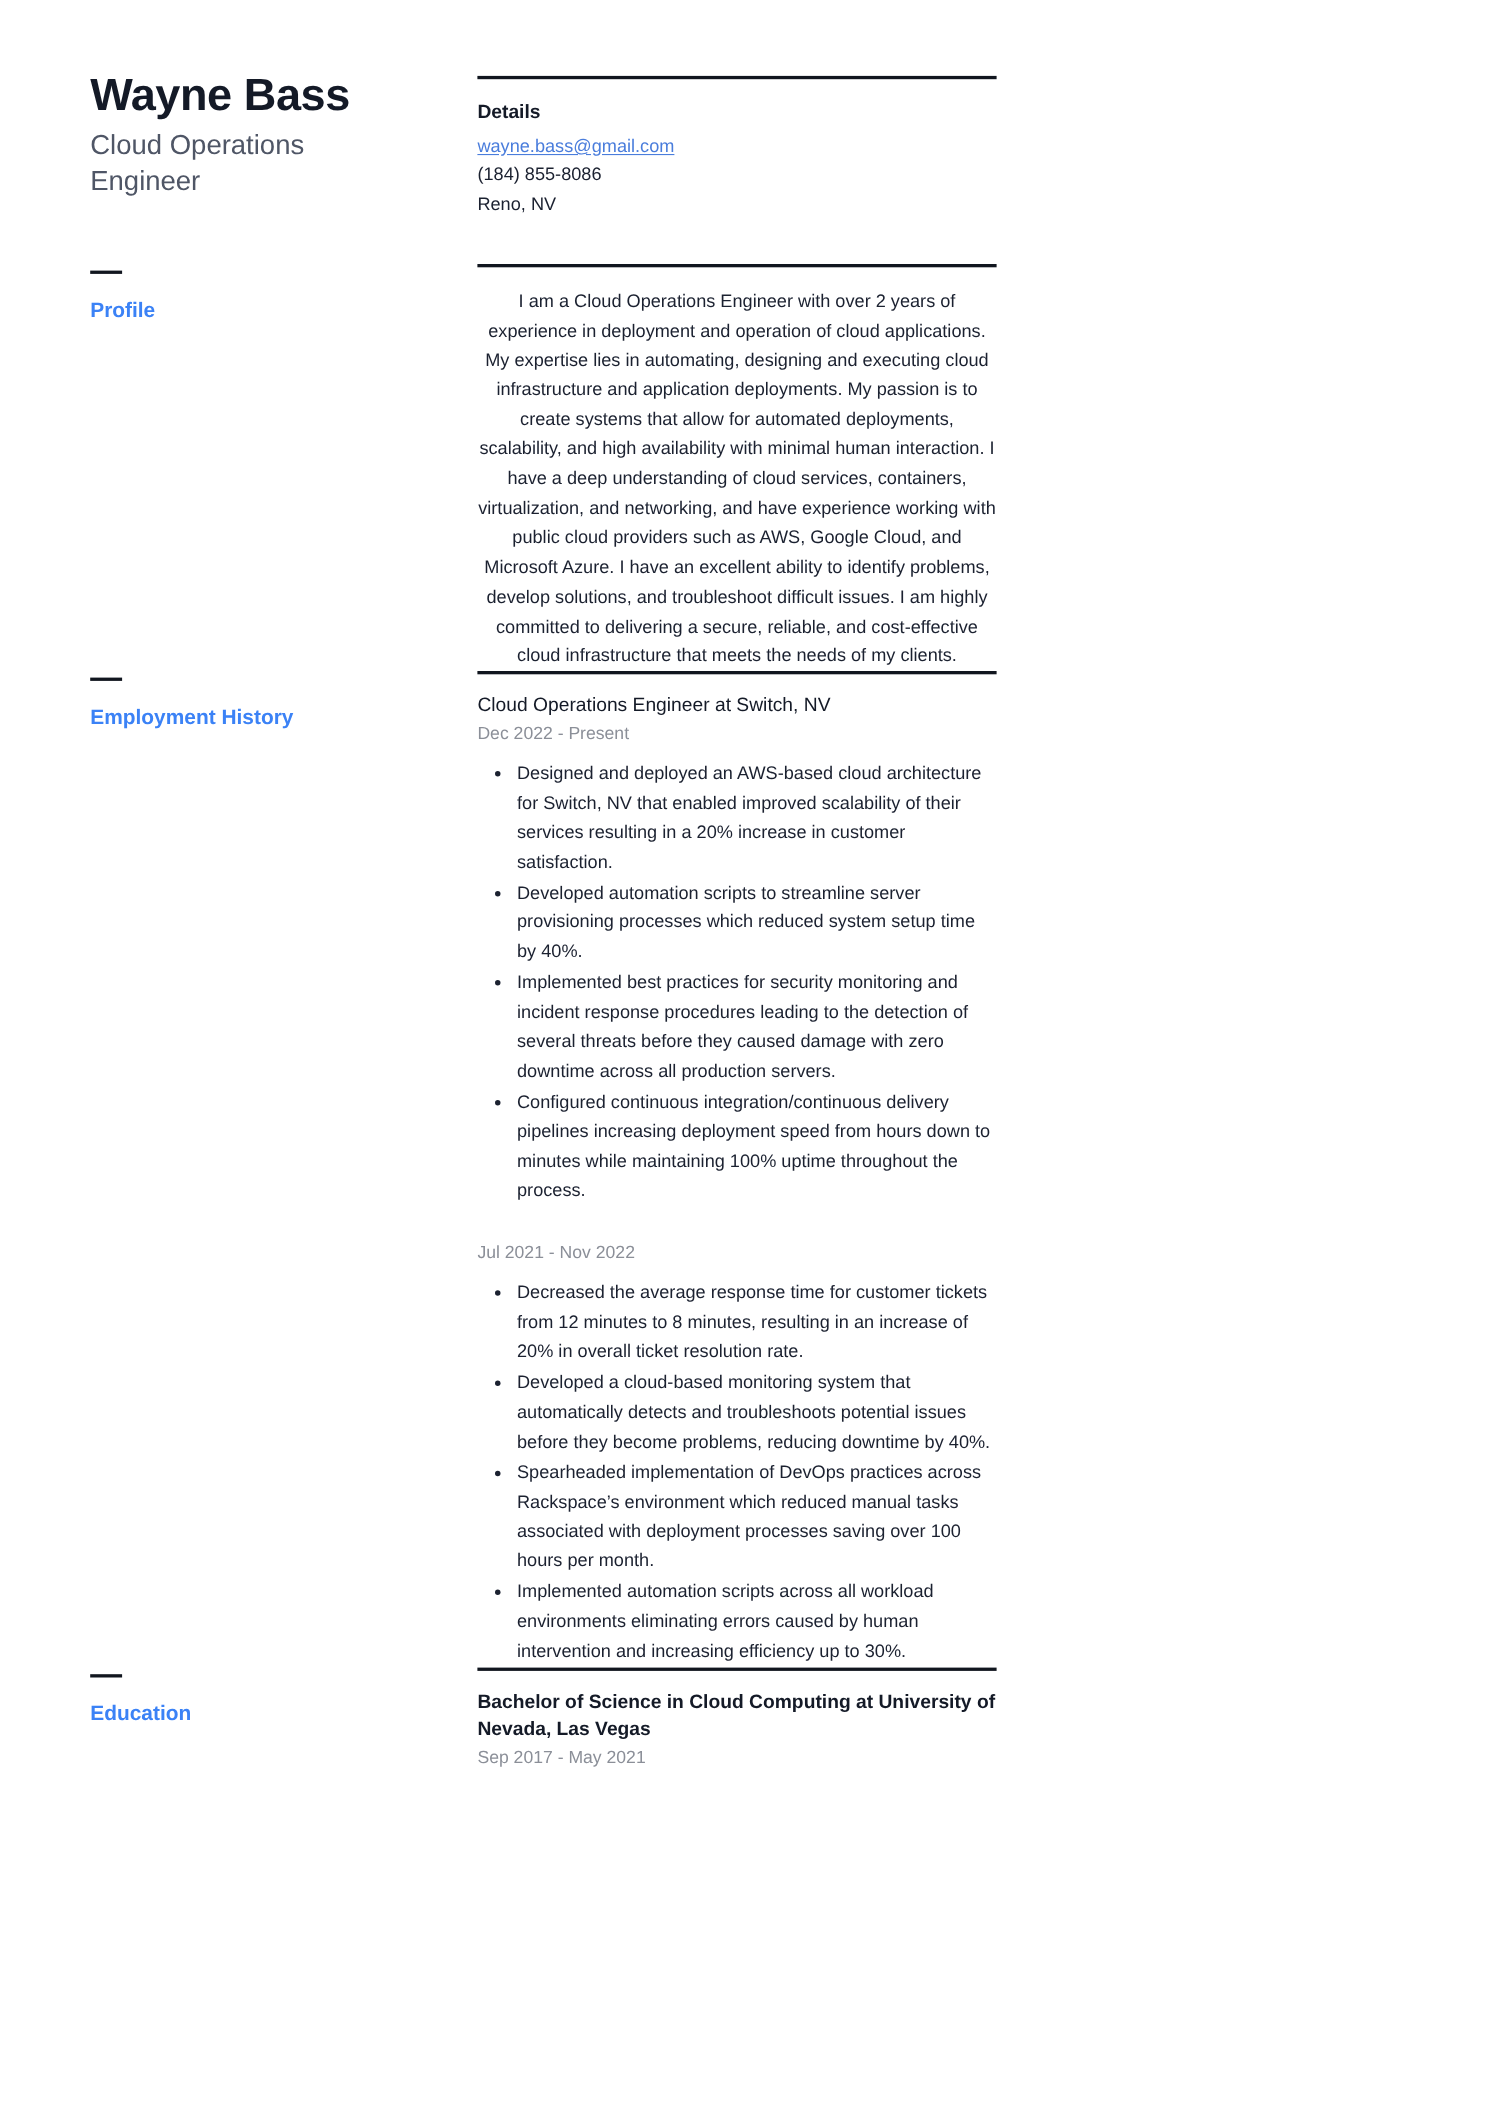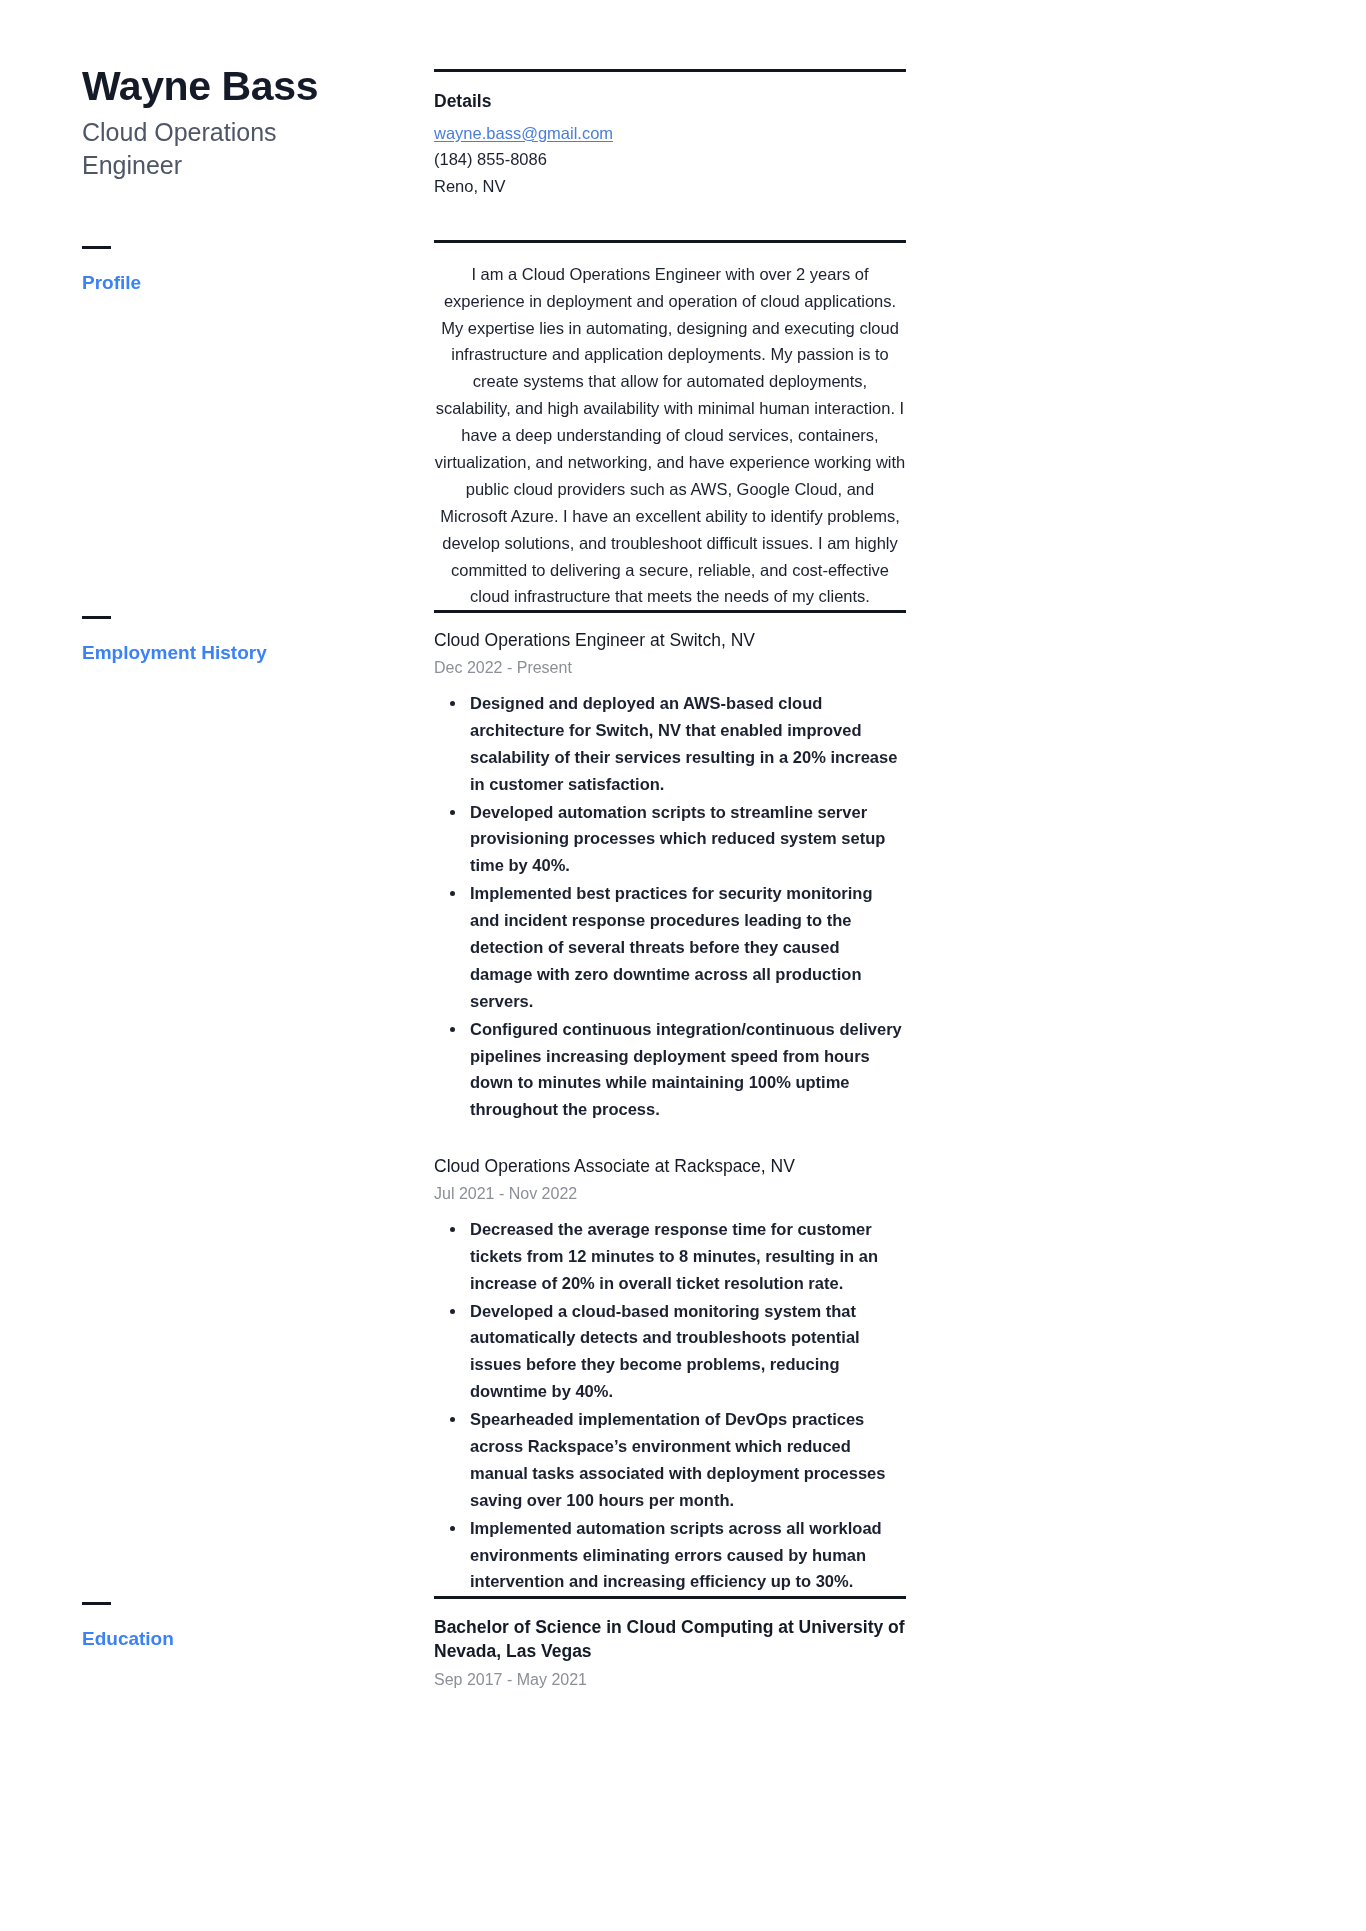--- a/index.html
+++ b/index.html
@@ -144,21 +144,20 @@
   .job-dates {
     font-size: 16px;
     color: #8b8f98;
     line-height: 1.5;
     margin: 0 0 10px 0;
   }
   ul.bullets {
     margin: 0;
     padding-left: 34px;
     list-style: none;
-    font-weight: bold;
   }
   ul.bullets li {
     font-size: 16.5px;
     line-height: 1.63;
     color: #1b2130;
     position: relative;
     margin: 0 0 1px 0;
     padding-left: 2px;
   }
   ul.bullets li::before {
@@ -237,21 +236,20 @@
         <p class="job-dates">Dec 2022 - Present</p>
         <ul class="bullets">
           <li>Designed and deployed an AWS-based cloud architecture for Switch, NV that enabled improved scalability of their services resulting in a 20% increase in customer satisfaction.</li>
           <li>Developed automation scripts to streamline server provisioning processes which reduced system setup time by 40%.</li>
           <li>Implemented best practices for security monitoring and incident response procedures leading to the detection of several threats before they caused damage with zero downtime across all production servers.</li>
           <li>Configured continuous integration/continuous delivery pipelines increasing deployment speed from hours down to minutes while maintaining 100% uptime throughout the process.</li>
         </ul>
       </div>
 
       <div class="job">
-        <h3 class="job-heading">Cloud Operations Associate at Rackspace, NV</h3>
         <p class="job-dates">Jul 2021 - Nov 2022</p>
         <ul class="bullets">
           <li>Decreased the average response time for customer tickets from 12 minutes to 8 minutes, resulting in an increase of 20% in overall ticket resolution rate.</li>
           <li>Developed a cloud-based monitoring system that automatically detects and troubleshoots potential issues before they become problems, reducing downtime by 40%.</li>
           <li>Spearheaded implementation of DevOps practices across Rackspace’s environment which reduced manual tasks associated with deployment processes saving over 100 hours per month.</li>
           <li>Implemented automation scripts across all workload environments eliminating errors caused by human intervention and increasing efficiency up to 30%.</li>
         </ul>
       </div>
     </div>
   </div>

